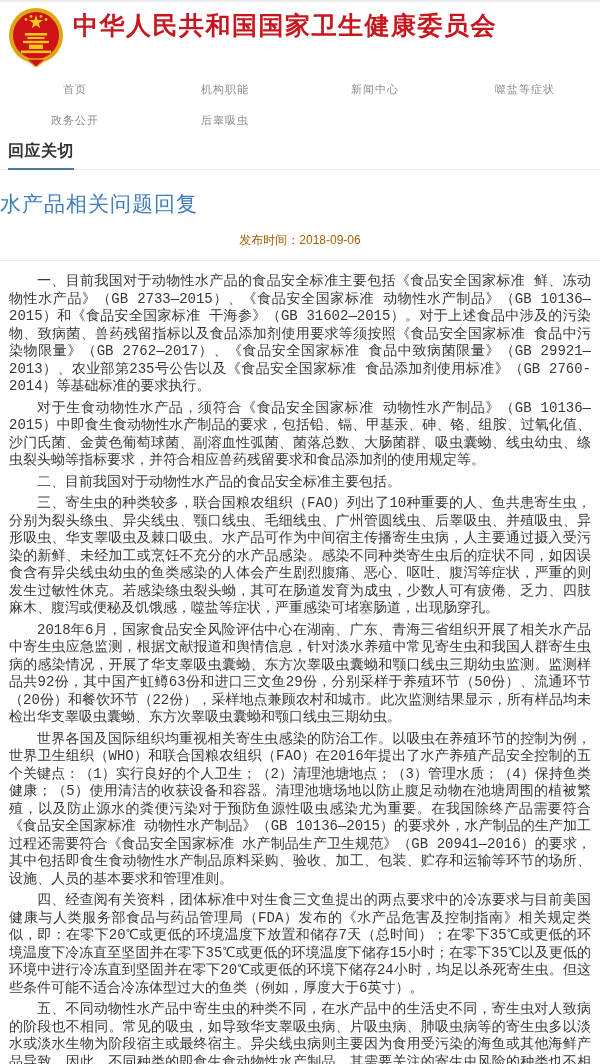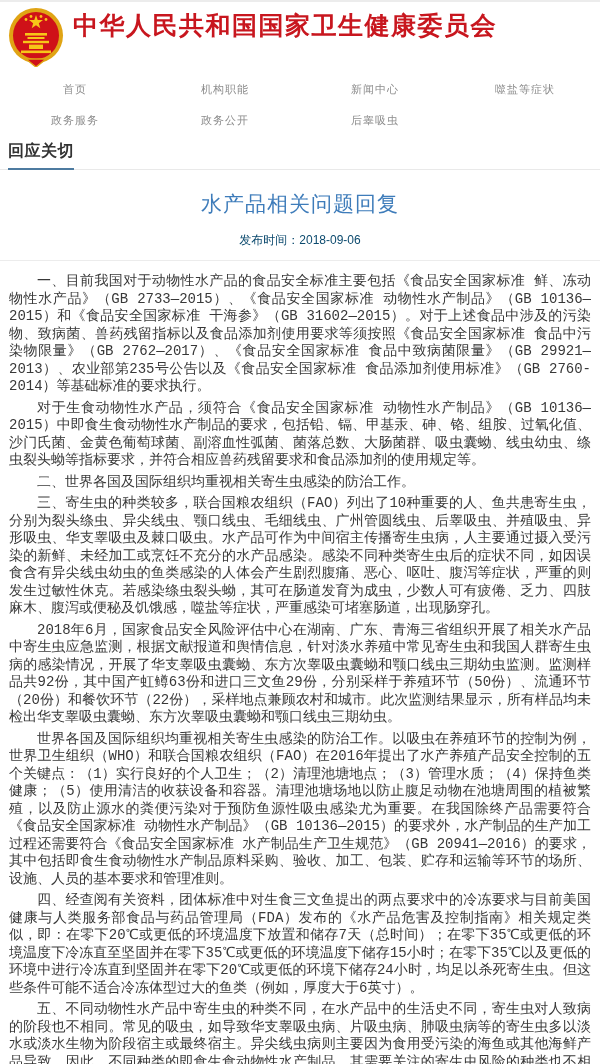--- a/index.html
+++ b/index.html
@@ -32,25 +32,25 @@
   
   .section-bar{margin-top:5px;border-bottom:1px solid #e9e9e9;padding-left:8px;}
   .section-title{
     display:inline-block;font-size:16px;font-weight:bold;color:#333;
     padding-bottom:6px;border-bottom:2px solid #4d7ba0;margin-bottom:-1px;
     letter-spacing:0.5px;
     text-align:right;
   }
   
   .article-title{
-    text-align:center;color:#3e7cba;font-size:21px;font-weight:400;
+    color:#3e7cba;font-size:21px;font-weight:400;
     margin-top:20px;letter-spacing:1px;
   }
   .article-meta{
-    text-align:center;color:#0c4a6e;font-size:12px;margin-top:13px;
+    text-align:center;color:#a16207;font-size:12px;margin-top:13px;
     padding-bottom:11px;border-bottom:1px solid #ececec;
   }
   .article-body{
     padding:8px 5px 12px 5px;font-size:14px;line-height:17.5px;color:#383838;
     text-align:justify;
   }
   .para{margin:4px;text-indent:2em;font-family:Liberation Mono, monospace;}
 </style>
 </head>
 <body>
@@ -81,40 +81,39 @@
 </header>
 
 <nav class="nav">
   <div class="nav-row">
       <div class="nav-item">首页</div>
       <div class="nav-item">机构职能</div>
       <div class="nav-item">新闻中心</div>
       <div class="nav-item">噬盐等症状</div>
     </div>
   <div class="nav-row">
-      <div class="nav-item">政务服务</div>
       <div class="nav-item">政务公开</div>
       <div class="nav-item">后睾吸虫</div>
       <div class="nav-item"></div>
     </div>
 </nav>
 
 <div class="section-bar">
   <span class="section-title">回应关切</span>
 </div>
 
 <main>
   <h1 class="article-title">水产品相关问题回复</h1>
   <div class="article-meta">
     <span>发布时间：</span><span>2018-09-06</span>
   </div>
   <div class="article-body">
       <p class="para">一、目前我国对于动物性水产品的食品安全标准主要包括《食品安全国家标准 鲜、冻动物性水产品》（GB 2733—2015）、《食品安全国家标准 动物性水产制品》（GB 10136—2015）和《食品安全国家标准 干海参》（GB 31602—2015）。对于上述食品中涉及的污染物、致病菌、兽药残留指标以及食品添加剂使用要求等须按照《食品安全国家标准 食品中污染物限量》（GB 2762—2017）、《食品安全国家标准 食品中致病菌限量》（GB 29921—2013）、农业部第235号公告以及《食品安全国家标准 食品添加剂使用标准》（GB 2760-2014）等基础标准的要求执行。</p>
       <p class="para">对于生食动物性水产品，须符合《食品安全国家标准 动物性水产制品》（GB 10136—2015）中即食生食动物性水产制品的要求，包括铅、镉、甲基汞、砷、铬、组胺、过氧化值、沙门氏菌、金黄色葡萄球菌、副溶血性弧菌、菌落总数、大肠菌群、吸虫囊蚴、线虫幼虫、绦虫裂头蚴等指标要求，并符合相应兽药残留要求和食品添加剂的使用规定等。</p>
-      <p class="para">二、世界各国及国际组织均重视相关寄生虫感染的防治工作。</p>
+      <p class="para">二、目前我国对于动物性水产品的食品安全标准主要包括。</p>
       <p class="para">三、寄生虫的种类较多，联合国粮农组织（FAO）列出了10种重要的人、鱼共患寄生虫，分别为裂头绦虫、异尖线虫、颚口线虫、毛细线虫、广州管圆线虫、后睾吸虫、并殖吸虫、异形吸虫、华支睾吸虫及棘口吸虫。水产品可作为中间宿主传播寄生虫病，人主要通过摄入受污染的新鲜、未经加工或烹饪不充分的水产品感染。感染不同种类寄生虫后的症状不同，如因误食含有异尖线虫幼虫的鱼类感染的人体会产生剧烈腹痛、恶心、呕吐、腹泻等症状，严重的则发生过敏性休克。若感染绦虫裂头蚴，其可在肠道发育为成虫，少数人可有疲倦、乏力、四肢麻木、腹泻或便秘及饥饿感，噬盐等症状，严重感染可堵塞肠道，出现肠穿孔。</p>
       <p class="para">2018年6月，国家食品安全风险评估中心在湖南、广东、青海三省组织开展了相关水产品中寄生虫应急监测，根据文献报道和舆情信息，针对淡水养殖中常见寄生虫和我国人群寄生虫病的感染情况，开展了华支睾吸虫囊蚴、东方次睾吸虫囊蚴和颚口线虫三期幼虫监测。监测样品共92份，其中国产虹鳟63份和进口三文鱼29份，分别采样于养殖环节（50份）、流通环节（20份）和餐饮环节（22份），采样地点兼顾农村和城市。此次监测结果显示，所有样品均未检出华支睾吸虫囊蚴、东方次睾吸虫囊蚴和颚口线虫三期幼虫。</p>
       <p class="para">世界各国及国际组织均重视相关寄生虫感染的防治工作。以吸虫在养殖环节的控制为例，世界卫生组织（WHO）和联合国粮农组织（FAO）在2016年提出了水产养殖产品安全控制的五个关键点：（1）实行良好的个人卫生；（2）清理池塘地点；（3）管理水质；（4）保持鱼类健康；（5）使用清洁的收获设备和容器。清理池塘场地以防止腹足动物在池塘周围的植被繁殖，以及防止源水的粪便污染对于预防鱼源性吸虫感染尤为重要。在我国除终产品需要符合《食品安全国家标准 动物性水产制品》（GB 10136—2015）的要求外，水产制品的生产加工过程还需要符合《食品安全国家标准 水产制品生产卫生规范》（GB 20941—2016）的要求，其中包括即食生食动物性水产制品原料采购、验收、加工、包装、贮存和运输等环节的场所、设施、人员的基本要求和管理准则。</p>
       <p class="para">四、经查阅有关资料，团体标准中对生食三文鱼提出的两点要求中的冷冻要求与目前美国健康与人类服务部食品与药品管理局（FDA）发布的《水产品危害及控制指南》相关规定类似，即：在零下20℃或更低的环境温度下放置和储存7天（总时间）；在零下35℃或更低的环境温度下冷冻直至坚固并在零下35℃或更低的环境温度下储存15小时；在零下35℃以及更低的环境中进行冷冻直到坚固并在零下20℃或更低的环境下储存24小时，均足以杀死寄生虫。但这些条件可能不适合冷冻体型过大的鱼类（例如，厚度大于6英寸）。</p>
       <p class="para">五、不同动物性水产品中寄生虫的种类不同，在水产品中的生活史不同，寄生虫对人致病的阶段也不相同。常见的吸虫，如导致华支睾吸虫病、片吸虫病、肺吸虫病等的寄生虫多以淡水或淡水生物为阶段宿主或最终宿主。异尖线虫病则主要因为食用受污染的海鱼或其他海鲜产品导致。因此，不同种类的即食生食动物性水产制品，其需要关注的寄生虫风险的种类也不相同。</p>
       <p class="para">六、根据我国食源性疾病检测网的信息，2012年～2017年我国食源性疾病事件监测网共接到由寄生虫引起的食源性疾病暴发事件5起，主要分布在我国云南省。病因食品主要为福寿螺和生猪肉，寄生虫为广州管圆线虫和旋毛虫。</p>
     </div>
 </main>
 
 </body></html>

